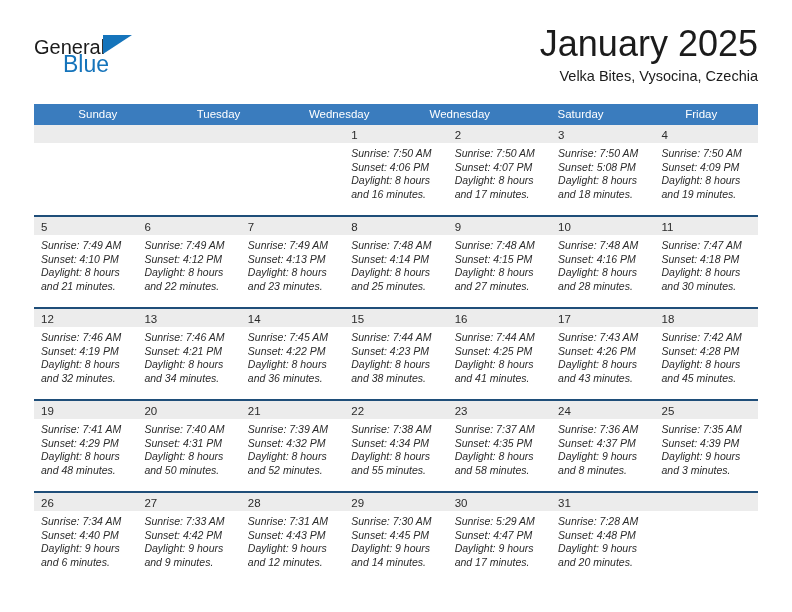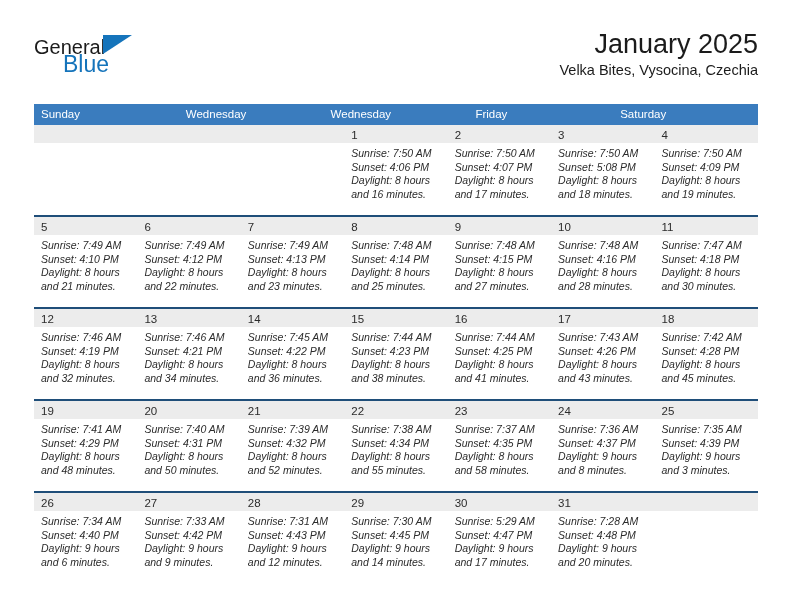--- a/index.html
+++ b/index.html
@@ -63,31 +63,31 @@
     font-family: "Liberation Sans", sans-serif;
   }
 
   .title-block {
     position: absolute;
     right: 0;
     top: 0;
     text-align: right;
   }
   .cal-title {
-    font-size: 27px;
+    font-size: 36px;
     color: #1b1b1b;
     line-height: 32px;
     white-space: nowrap;
   }
   .cal-subtitle {
     font-size: 14.5px;
     color: #1b1b1b;
     line-height: 20px;
+    margin-top: 6px;
     white-space: nowrap;
-    text-align: center;
   }
 
   
   .calendar {
     position: absolute;
     left: 34px;
     top: 104px;
     width: 724px;
   }
   .dow-row {
@@ -96,20 +96,21 @@
     height: 21px;
   }
   .dow {
     flex: 1 1 0;
     color: #ffffff;
     font-size: 11.5px;
     line-height: 21px;
     padding-left: 7px;
     box-sizing: border-box;
     white-space: nowrap;
+    text-align: center;
   }
   .week {
     display: flex;
     height: 90px;
     border-top: 2px solid #1f4e79;
   }
   .week:first-of-type {
     border-top: none;
   }
   .cell {
@@ -157,24 +158,25 @@
     <div class="title-block">
       <div class="cal-title">January 2025</div>
       <div class="cal-subtitle">Velka Bites, Vysocina, Czechia</div>
     </div>
 
   </div>
 
   <div class="calendar">
     <div class="dow-row" id="dow-row">
         <div class="dow">Sunday</div>
+        <div class="dow">Tuesday</div>
         <div class="dow">Wednesday</div>
         <div class="dow">Wednesday</div>
+        <div class="dow">Saturday</div>
         <div class="dow">Friday</div>
-        <div class="dow">Saturday</div>
       </div>
     <div id="weeks-container">
         <div class="week">
           <div class="cell empty">
             <div class="cell-head"><span class="daynum"></span></div>
           </div>
           <div class="cell empty">
             <div class="cell-head"><span class="daynum"></span></div>
           </div>
           <div class="cell empty">

